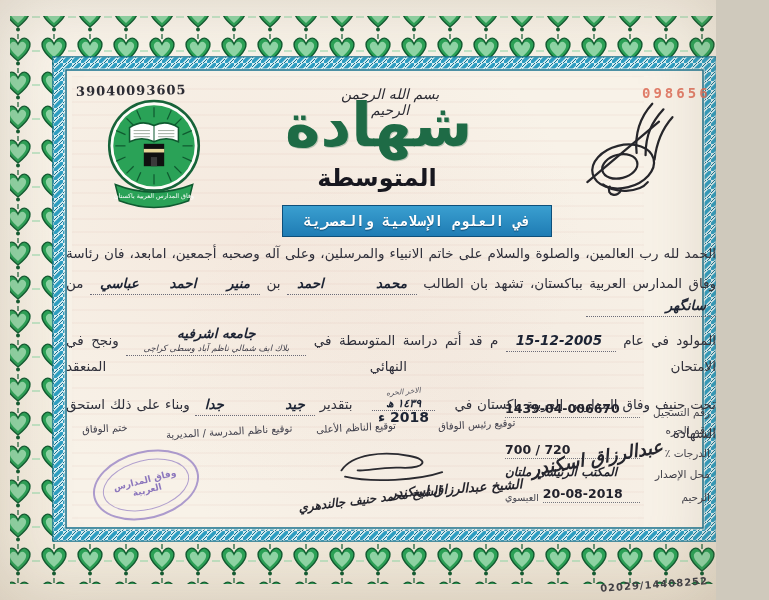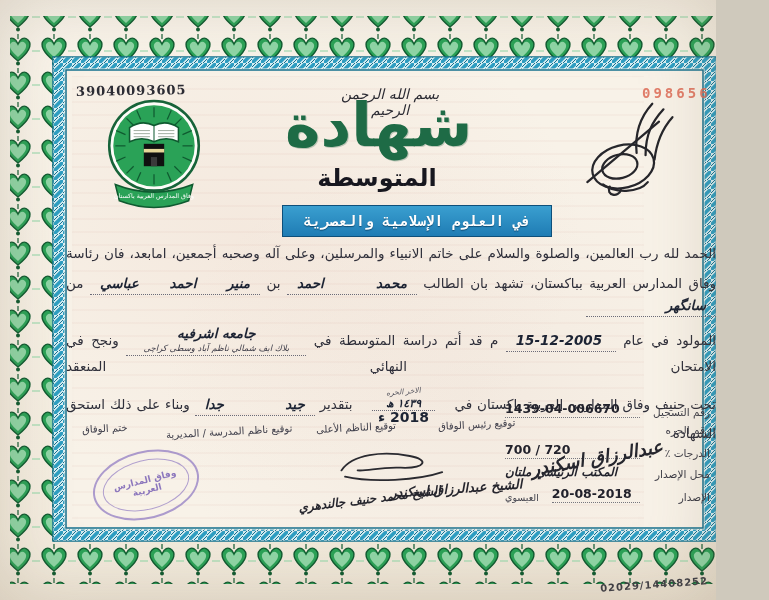--- a/index.html
+++ b/index.html
@@ -44,21 +44,21 @@
         border-bottom:none;line-height:11px;font-size:11px;padding:0 6px;}
   .year-stack .note{font-size:7.5px;color:#55555f;transform:rotate(-5deg);font-weight:normal;}
   .year-stack .hijri{border-bottom:1.6px dotted #6b6b78;padding:1px 14px;}
   .year-stack .greg{font-size:14px;padding-top:1px;font-style:normal;}
   .reg-block{position:absolute;left:505px;top:401px;width:205px;direction:rtl;}
   .reg-row{display:flex;align-items:flex-end;margin-bottom:6px;}
   .reg-label{font-size:10.5px;color:#3c3c46;min-width:70px;white-space:nowrap;}
   .reg-value{flex:1;text-align:left;border-bottom:1.2px dotted #77777f;
         font-weight:bold;font-size:12.5px;color:#22222c;padding-bottom:1px;}
   .reg-value.script{border-bottom:none;font-style:italic;font-size:12px;}
-  .reg-suffix{font-size:9.5px;color:#44444e;margin-right:13px;}
+  .reg-suffix{font-size:9.5px;color:#44444e;margin-right:4px;}
   .sig-label{position:absolute;font-size:10px;color:#3d3d49;transform:rotate(-3deg);
         direction:rtl;white-space:nowrap;}
   .autograph{position:absolute;direction:rtl;font-weight:bold;font-style:italic;
         color:#26262e;white-space:nowrap;}
   .scribble{position:absolute;}
   .stamp{position:absolute;left:92px;top:451px;width:104px;height:64px;transform:rotate(-14deg);
         border:2px solid rgba(130,105,190,.75);border-radius:50%;
         display:flex;align-items:center;justify-content:center;opacity:.85;}
   .stamp .inner{width:86px;height:48px;border:1.2px solid rgba(130,105,190,.7);border-radius:50%;
         display:flex;align-items:center;justify-content:center;}
@@ -199,21 +199,21 @@
     </div>
     <div class="reg-row">
       <span class="reg-label">الدرجات ٪</span>
       <span class="reg-value">720 / 700</span>
     </div>
     <div class="reg-row">
       <span class="reg-label">محل الإصدار</span>
       <span class="reg-value script">المكتب الرئيسي ملتان</span>
     </div>
     <div class="reg-row">
-      <span class="reg-label">الإصدار</span>
+      <span class="reg-label">الرحيم</span>
       <span class="reg-value ltr">20-08-2018</span>
       <span class="reg-suffix">العيسوي</span>
     </div>
   </div>
 
   <div class="sig-label" style="left:438px;top:419px">توقيع رئيس الوفاق</div>
   <div class="sig-label" style="left:316px;top:422px">توقيع الناظم الأعلى</div>
   <div class="sig-label" style="left:166px;top:426px">توقيع ناظم المدرسة / المديرية</div>
   <div class="sig-label" style="left:82px;top:423px">ختم الوفاق</div>
 

